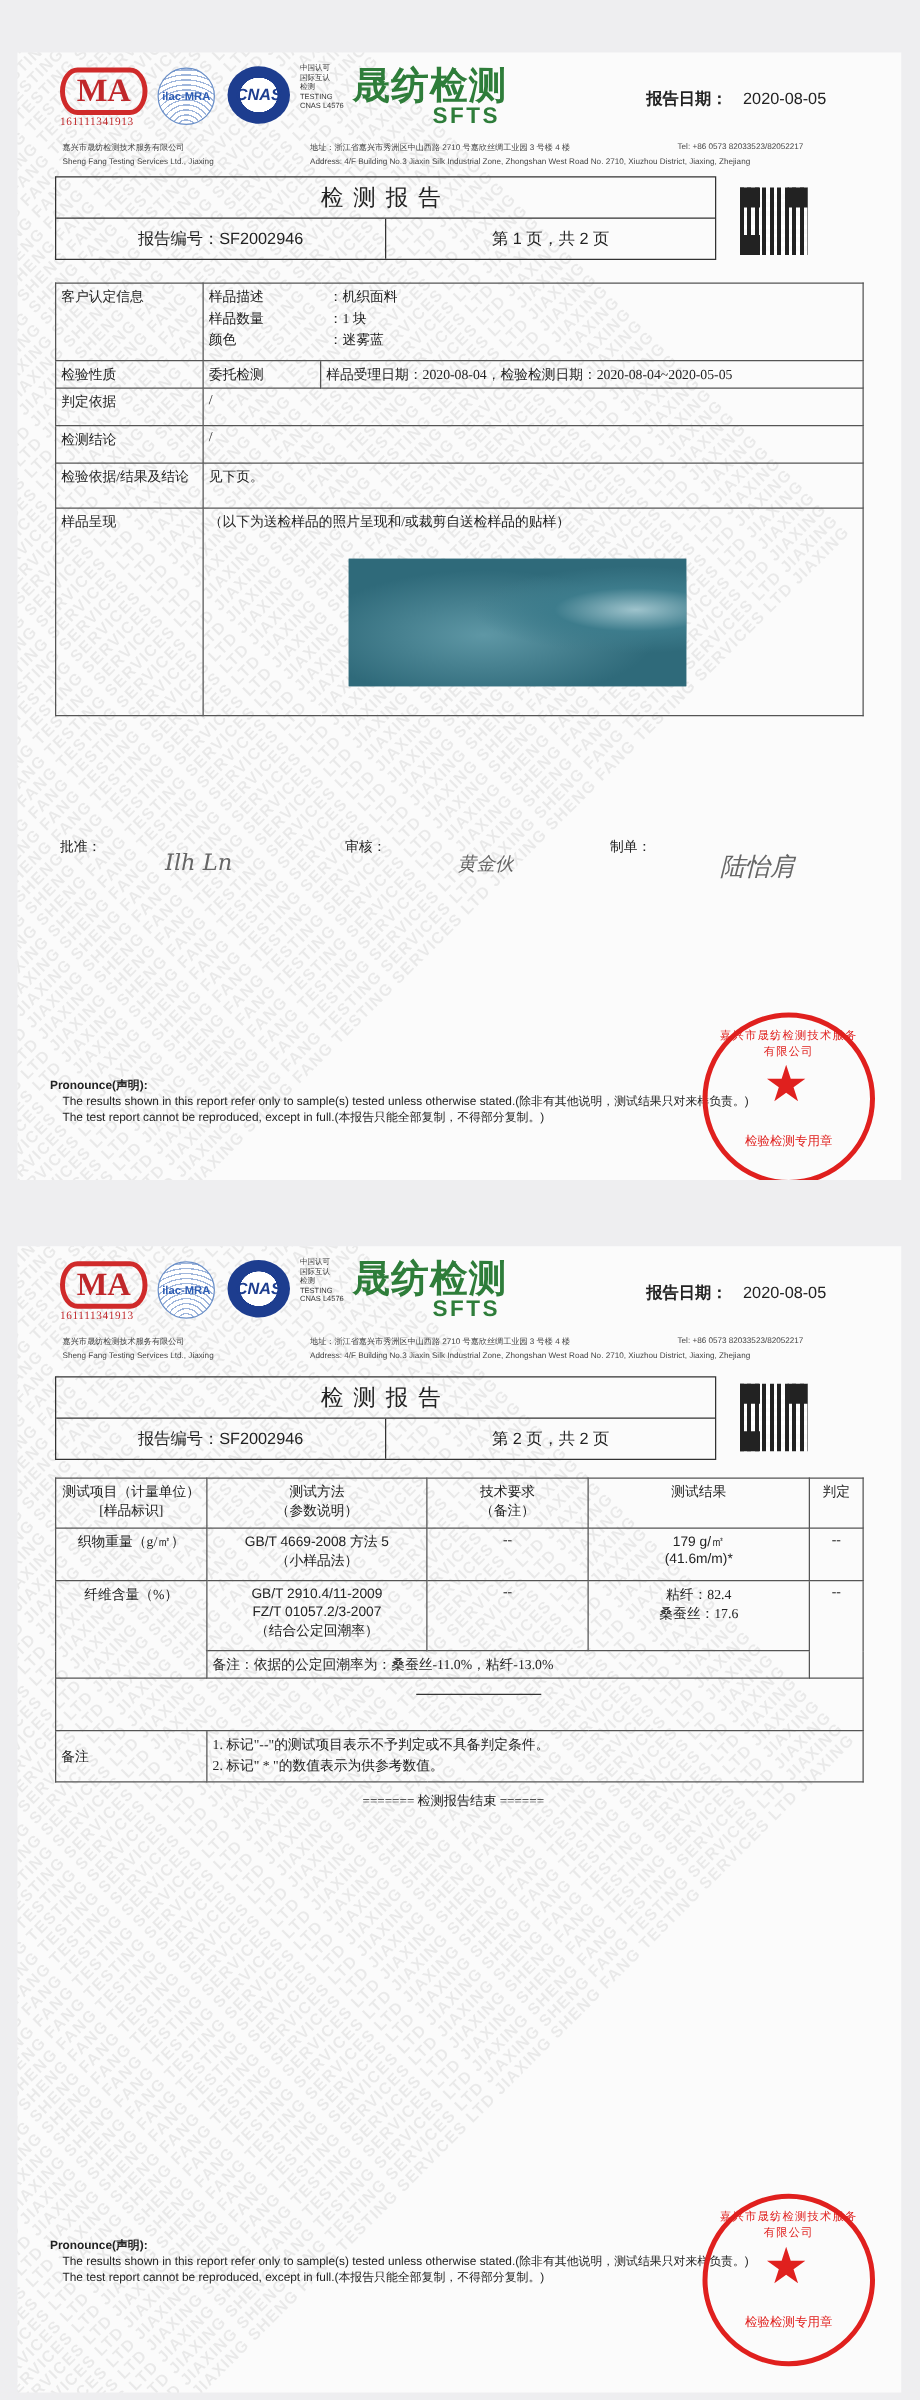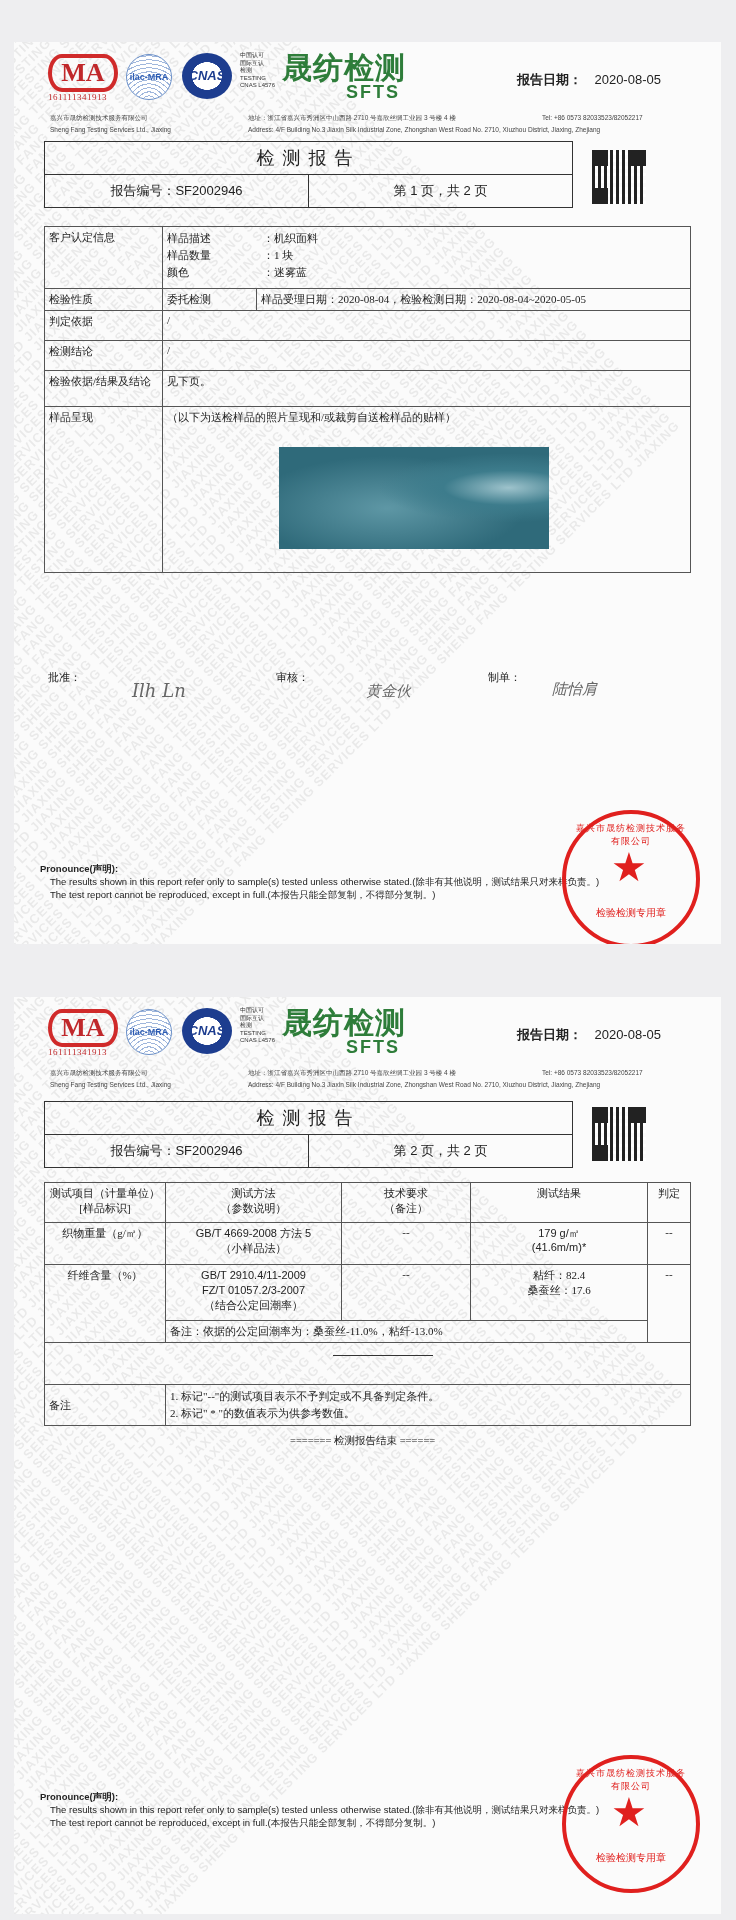--- a/index.html
+++ b/index.html
@@ -198,21 +198,21 @@
     </tr>
   </tbody>
     </table>
 
   <div class="abs serif" style="left:34px;top:622px;width:620px;font-size:11px;">
     <span class="abs" style="left:0;top:6px;">批准：</span>
     <span class="abs sig" style="left:84px;top:-2px;">Ilh Ln</span>
     <span class="abs" style="left:228px;top:6px;">审核：</span>
     <span class="abs sig" style="left:318px;top:0px;font-size:15px;">黄金伙</span>
     <span class="abs" style="left:440px;top:6px;">制单：</span>
-    <span class="abs sig" style="left:504px;top:-2px;font-size:15px;">陆怡肩</span>
+    <span class="abs sig" style="left:528px;top:-2px;font-size:20px;">陆怡肩</span>
   </div>
 
   <div class="abs pron" style="left:26px;top:820px;width:560px;">
     <div style="font-weight:bold;">Pronounce(声明):</div>
     <div style="padding-left:10px;white-space:nowrap;">The results shown in this report refer only to sample(s) tested unless otherwise stated.(除非有其他说明，测试结果只对来样负责。)</div>
     <div style="padding-left:10px;">The test report cannot be reproduced, except in full.(本报告只能全部复制，不得部分复制。)</div>
   </div>
 
   <div class="abs stamp serif" style="left:548px;top:768px;">
     <div class="ring">嘉兴市晟纺检测技术服务有限公司</div>

